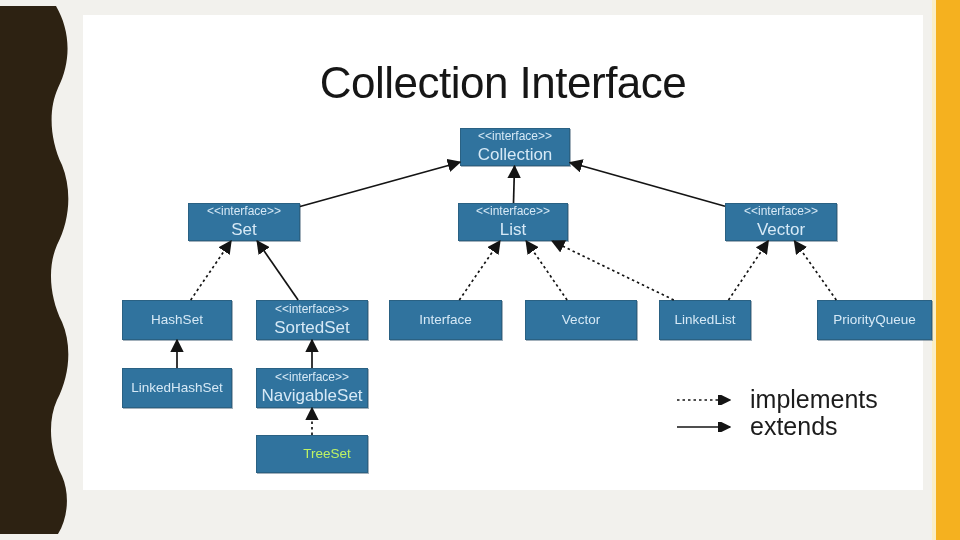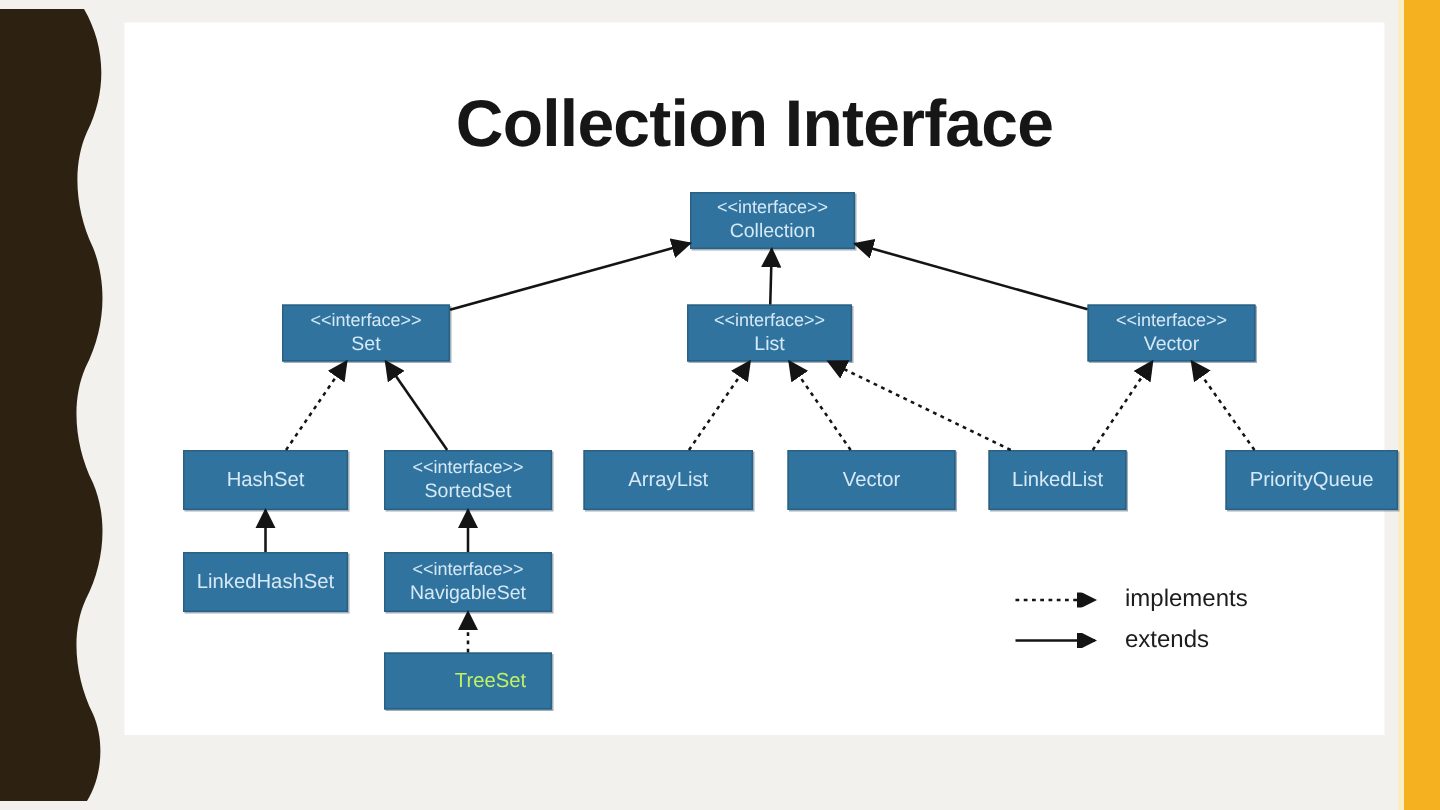--- a/index.html
+++ b/index.html
@@ -15,45 +15,45 @@
     position:absolute;top:0;right:0;width:24px;height:540px;
     background:#f5b11f;border-left:4px solid #faeec6;
   }
   
   .slide{
     position:absolute;left:83px;top:15px;width:840px;height:475px;
     background:#ffffff;
   }
   .title{
     position:absolute;left:83px;top:58px;width:840px;margin:0;
-    text-align:center;font-size:44px;font-weight:700;color:#161616;
+    text-align:center;font-size:44px;font-weight:400;color:#161616;
     letter-spacing:-0.5px;
   }
   
   #nodes .node{
     position:absolute;background:#30739e;border:1px solid #ницу;
     border:1px solid #2a6183;box-sizing:border-box;
     display:flex;flex-direction:column;align-items:center;justify-content:center;
     color:#d6e9f6;text-align:center;line-height:1.25;
     box-shadow:1px 1px 0 rgba(48,80,105,.45);
   }
   #nodes .stereo{font-size:12px;}
-  #nodes .nname{font-size:13px;}
+  #nodes .nname{font-size:17px;}
   #nodes .node.single .nname{font-size:13.5px;}
   
   #edge-layer{position:absolute;left:0;top:0;pointer-events:none;}
   #edge-layer line{stroke:#141414;stroke-width:1.7;}
   #edge-layer line.implements{stroke-dasharray:2.5 3;}
   
   .legend{position:absolute;left:676px;top:386px;}
   .legend-row{display:flex;align-items:center;height:27px;}
   .legend-row svg{display:block;margin-right:10px;}
   .legend-row svg line{stroke:#141414;stroke-width:1.7;}
   .legend-row svg line.implements{stroke-dasharray:2.5 3;}
-  .legend-label{font-size:16px;color:#1c1c1c;}
+  .legend-label{font-size:25px;color:#1c1c1c;}
 </style>
 </head>
 <body>
 
 <div class="stage">
 
   <svg class="side-wave" width="76" height="540" viewBox="0 0 76 540">
     <path fill="#2d2212" d="M0,6 L56,6
       C70,30 72,60 58,88
       C48,110 50,140 62,165
@@ -89,21 +89,21 @@
         <div class="nname">Vector</div>
       </div>
       <div class="node single" style="left: 122px; top: 300px; width: 110px; height: 40px; background: rgb(48, 115, 158); color: rgb(214, 233, 246); align-items: center;">
         <div class="nname">HashSet</div>
       </div>
       <div class="node" style="left: 256px; top: 300px; width: 112px; height: 40px; background: rgb(48, 115, 158); color: rgb(214, 233, 246);">
         <div class="stereo">&lt;&lt;interface&gt;&gt;</div>
         <div class="nname">SortedSet</div>
       </div>
       <div class="node single" style="left: 389px; top: 300px; width: 113px; height: 40px; background: rgb(48, 115, 158); color: rgb(214, 233, 246);">
-        <div class="nname">ArrayList</div>
+        <div class="nname">Interface</div>
       </div>
       <div class="node single" style="left: 525px; top: 300px; width: 112px; height: 40px; background: rgb(48, 115, 158); color: rgb(214, 233, 246);">
         <div class="nname">Vector</div>
       </div>
       <div class="node single" style="left: 659px; top: 300px; width: 92px; height: 40px; background: rgb(48, 115, 158); color: rgb(214, 233, 246);">
         <div class="nname">LinkedList</div>
       </div>
       <div class="node single" style="left: 793px; top: 300px; width: 115px; height: 40px; background: rgb(48, 115, 158); color: rgb(214, 233, 246); margin-left: 24px;">
         <div class="nname">PriorityQueue</div>
       </div>

